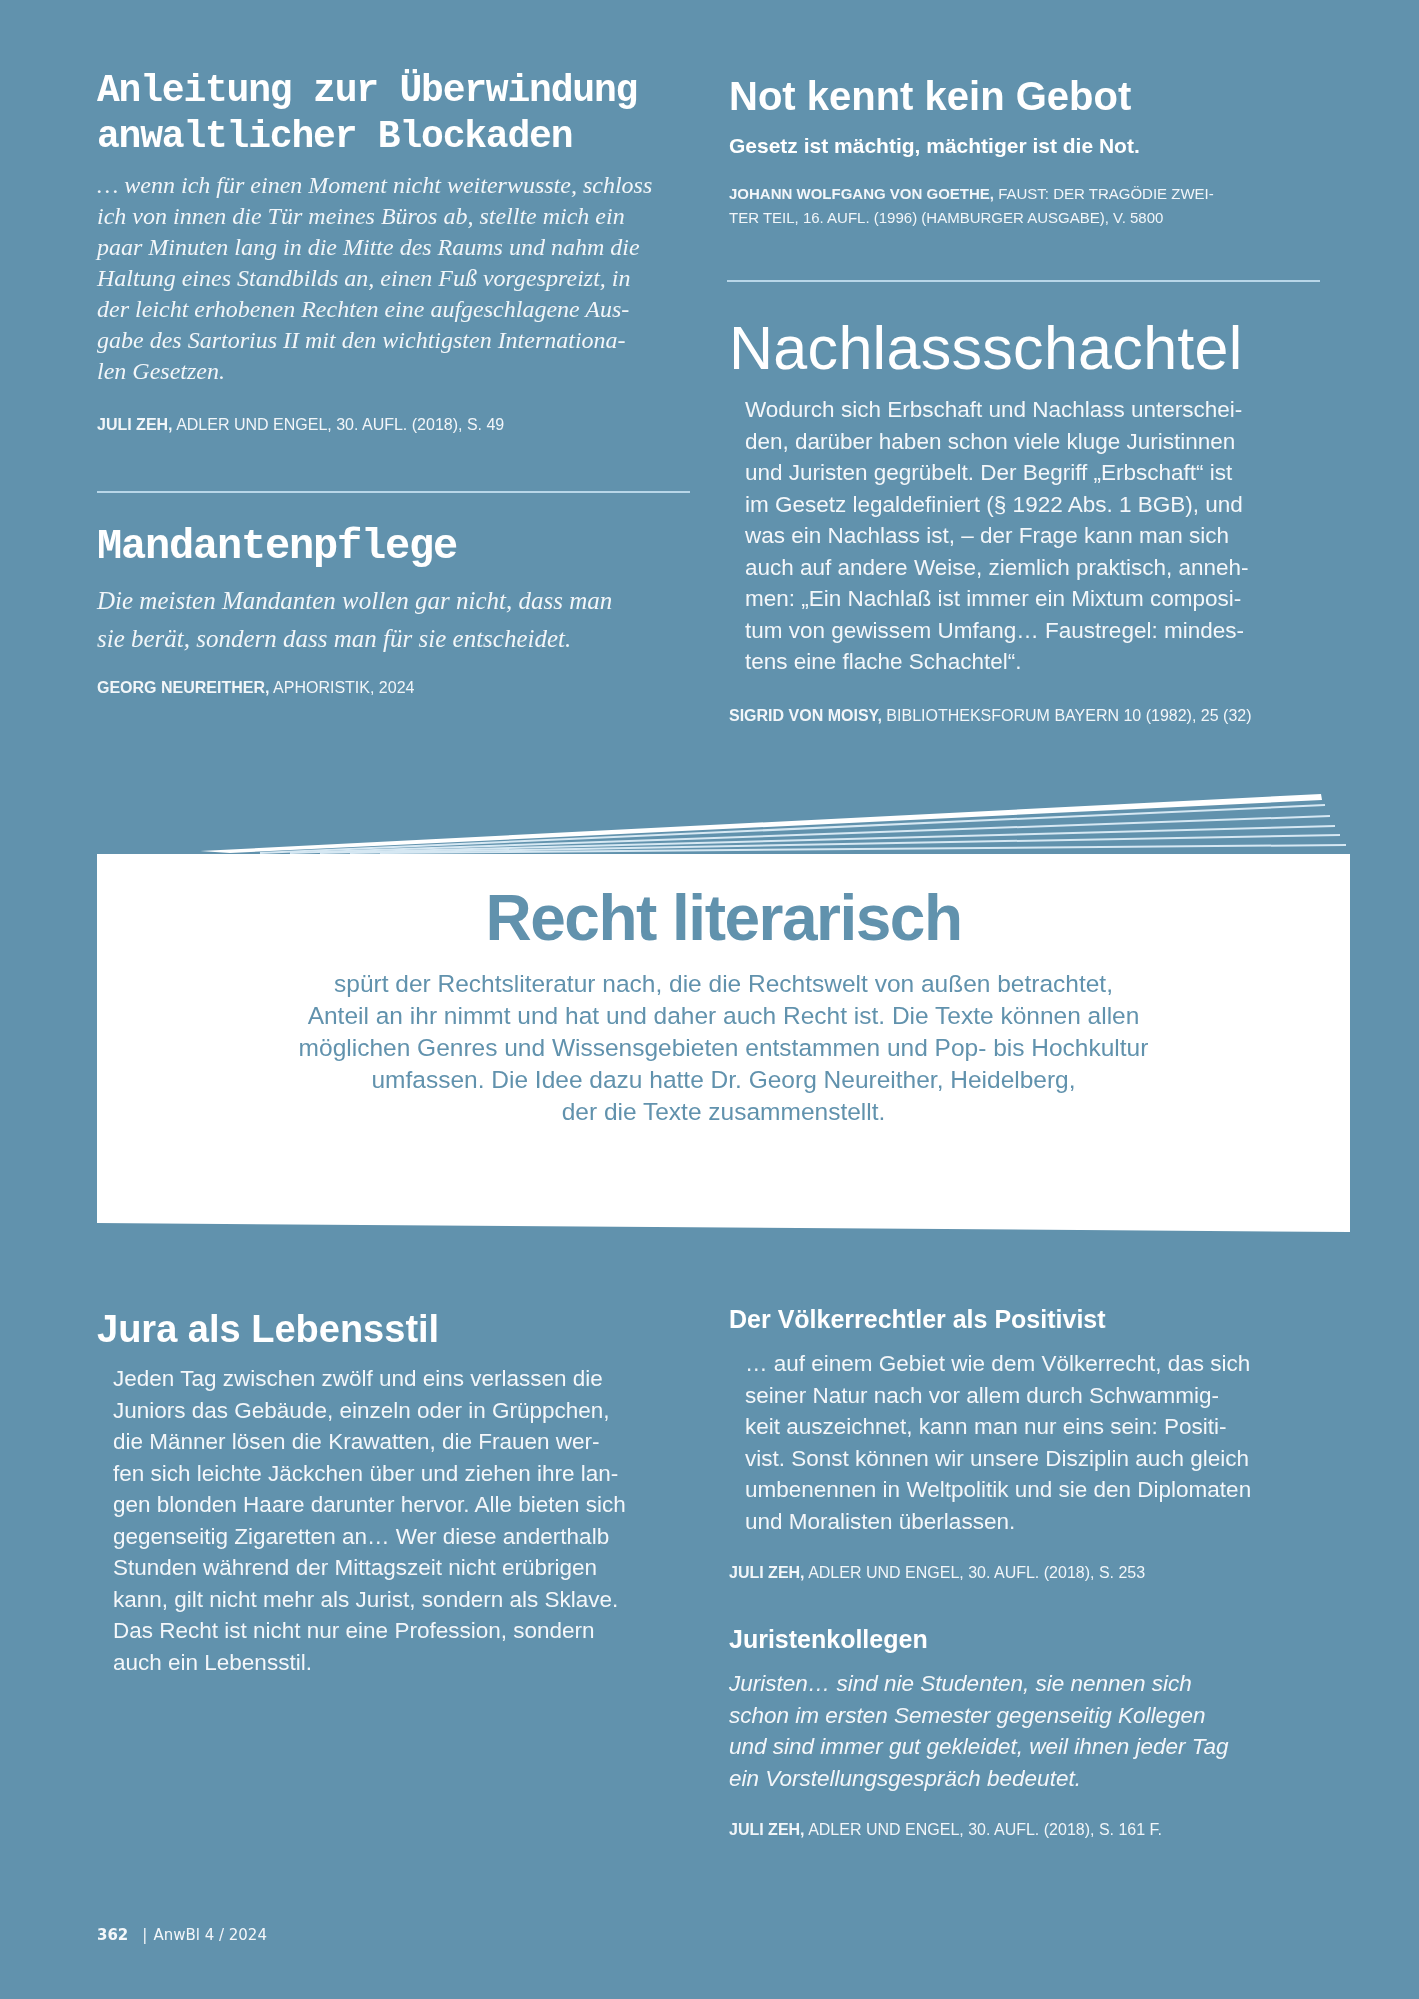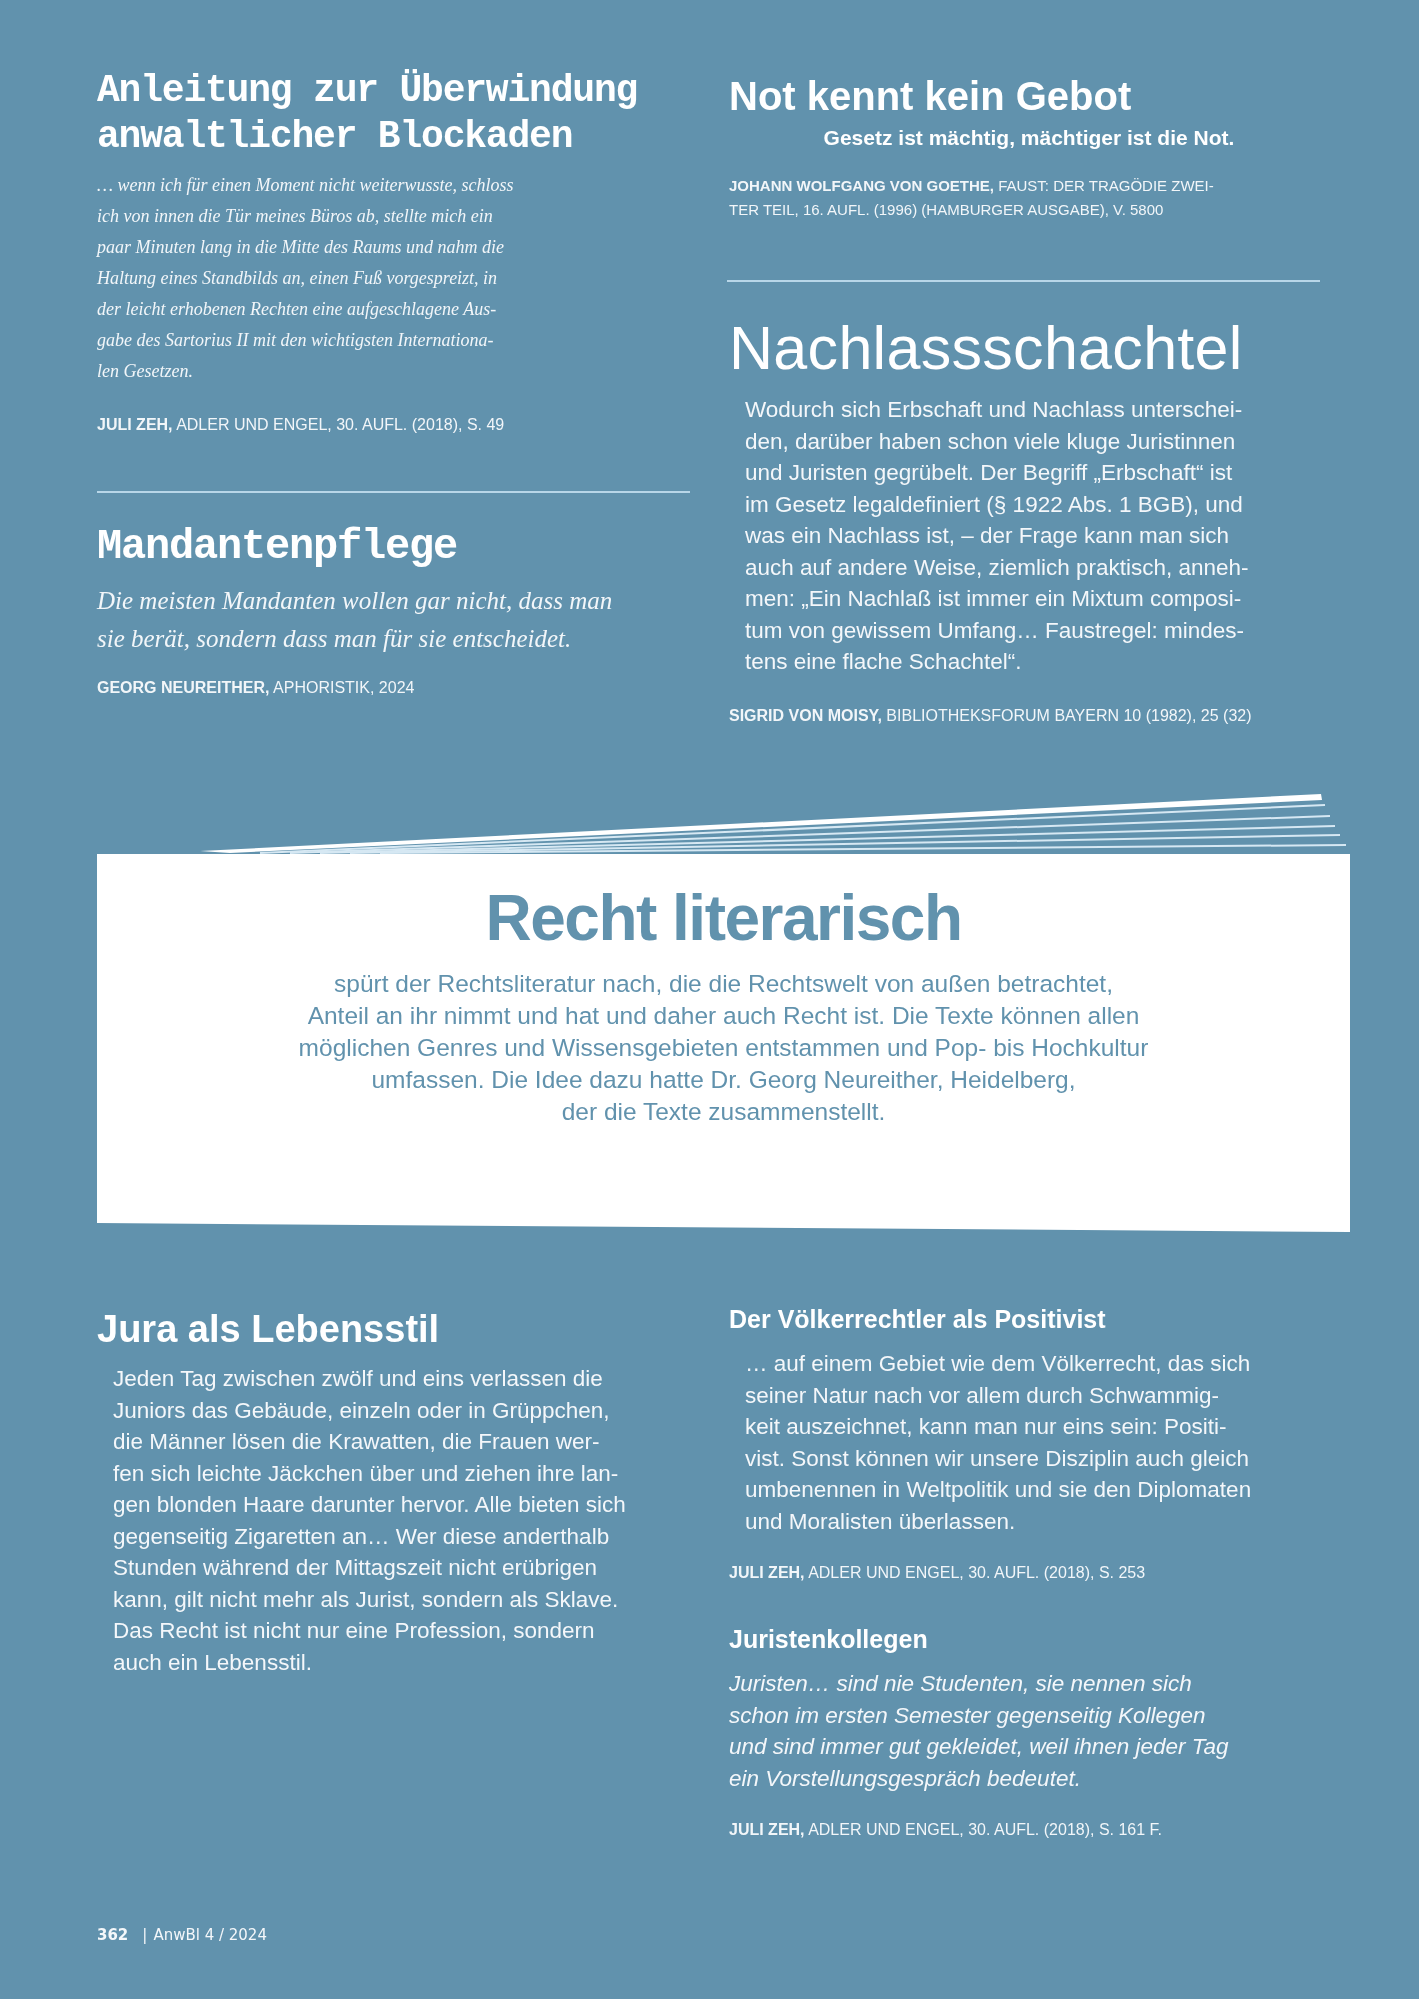--- a/index.html
+++ b/index.html
@@ -18,21 +18,21 @@
     font-family: Liberation Mono, monospace;
     font-weight: bold;
     font-size: 38px;
     line-height: 46px;
     letter-spacing: -1.2px;
     margin: 0;
   }
   .serif-italic {
     font-family: "Liberation Serif", "DejaVu Serif", serif;
     font-style: italic;
-    font-size: 18px;
+    font-size: 24px;
     line-height: 31px;
     color: #f2f6f9;
     margin: 0;
   }
   .cite {
     font-family: "Liberation Sans", sans-serif;
     font-size: 16px;
     line-height: 24px;
     color: #f2f6f9;
     text-transform: uppercase;
@@ -127,21 +127,21 @@
     <span style="display:block;white-space:nowrap">Die meisten Mandanten wollen gar nicht, dass man</span>
     <span style="display:block;white-space:nowrap">sie berät, sondern dass man für sie entscheidet.</span>
   </div>
   <p class="cite" style="margin-top:18px;">
     <b>GEORG NEUREITHER,</b><span> APHORISTIK, 2024</span>
   </p>
 </section>
 
 <section class="abs col-right" style="top:72px;">
   <h2 class="sans-title-bold" style="font-size:40px; line-height:48px;">Not kennt kein Gebot</h2>
-  <p class="sans-title-bold" style="font-size:21px; line-height:28px; margin-top:4px;text-align:center;">Gesetz ist mächtig, mächtiger ist die Not.</p>
+  <p class="sans-title-bold" style="font-size:21px; line-height:28px; margin-top:12px;">Gesetz ist mächtig, mächtiger ist die Not.</p>
   <p class="cite" style="margin-top:22px; font-size:15px; line-height:24px;">
     <b>JOHANN WOLFGANG VON GOETHE,</b><span> FAUST: DER TRAGÖDIE ZWEI-</span><br>
     <span>TER TEIL, 16. AUFL. (1996) (HAMBURGER AUSGABE), V. 5800</span>
   </p>
 </section>
 
 <div class="abs divider" style="left:727px; top:280px; width:593px;"></div>
 
 <section class="abs col-right" style="top:312px;">
   <h2 style="font-family:'Liberation Sans',sans-serif; font-weight:normal; font-size:61px; line-height:72px; margin:0; letter-spacing:0.3px;">Nachlassschachtel</h2>

